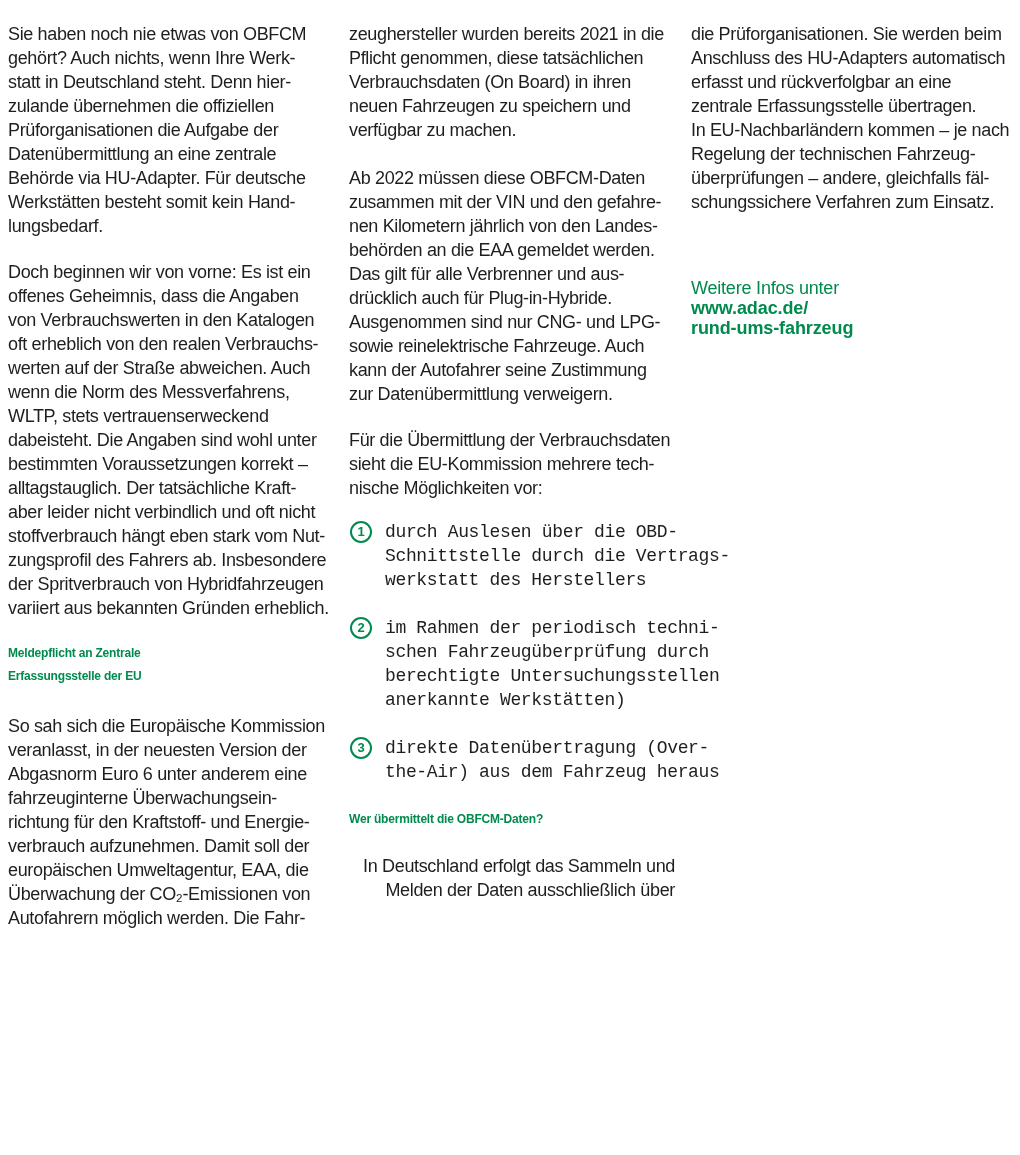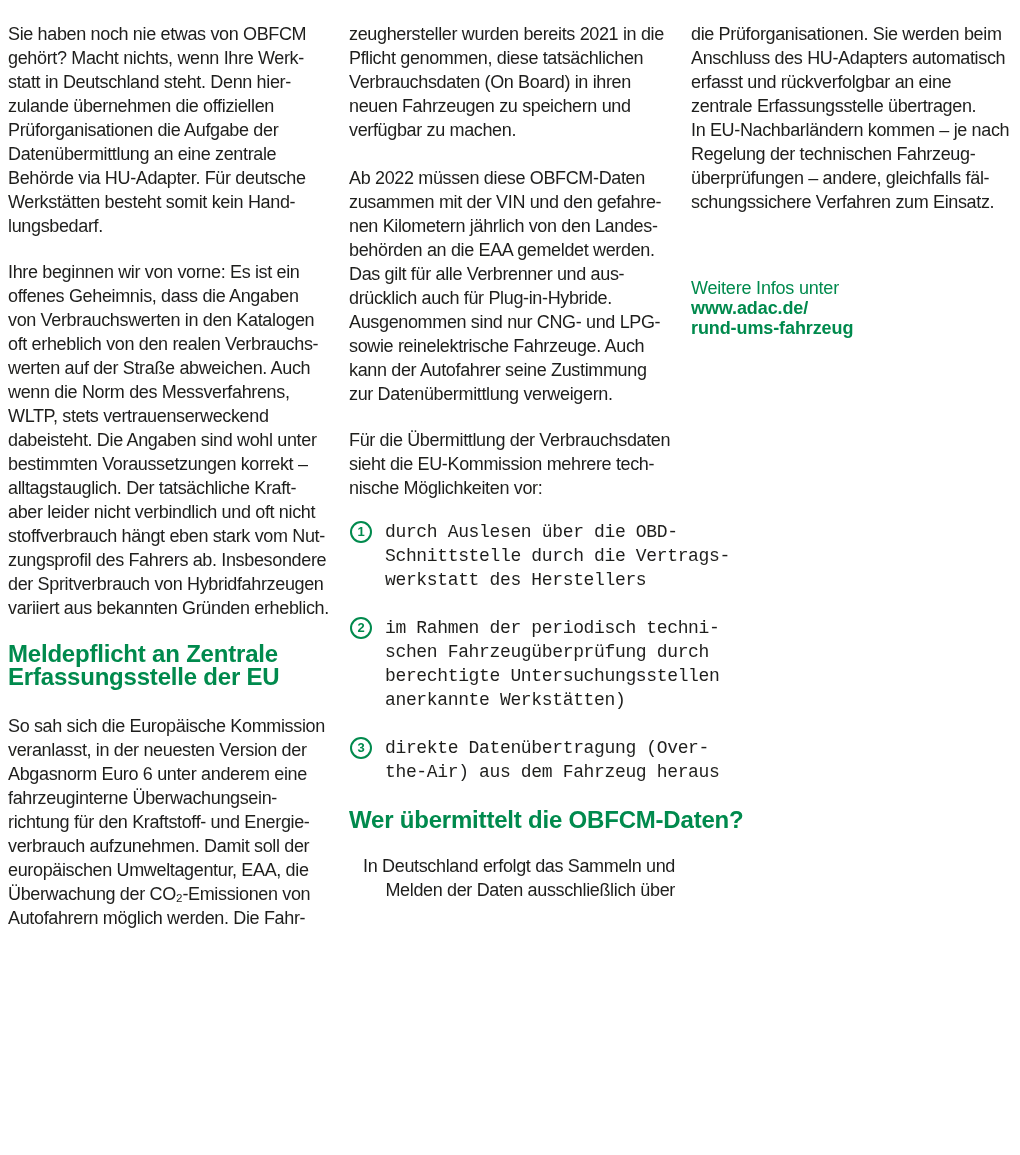--- a/index.html
+++ b/index.html
@@ -26,21 +26,21 @@
   .col-left   { width: 326px; }
   .col-middle { width: 326px; margin-left: 15px; }
   .col-right  { width: 322px; margin-left: 16px; }
 
   .para { line-height: 24px; }
   .para > div { white-space: nowrap; }
 
   .green-heading {
     margin: 0;
     color: #008a4d;
-    font-size: 24px;
+    font-size: 12px;
     font-weight: 700;
     line-height: 23px;
     letter-spacing: -0.2px;
   }
   .green-heading > div { white-space: nowrap; }
 
   
   .mt20 { margin-top: 20px; }
   .mt22 { margin-top: 22px; }
   .mt23 { margin-top: 23px; text-align: right; }
@@ -88,31 +88,31 @@
   .info-link > div { white-space: nowrap; }
 </style>
 </head>
 <body>
 
 <div class="page">
 
   <div class="col col-left">
     <div class="para">
         <div>Sie haben noch nie etwas von OBFCM</div>
-        <div>gehört? Macht nichts, wenn Ihre Werk-</div>
+        <div>gehört? Auch nichts, wenn Ihre Werk-</div>
         <div>statt in Deutschland steht. Denn hier-</div>
         <div>zulande übernehmen die offiziellen</div>
         <div>Prüforganisationen die Aufgabe der</div>
         <div>Datenübermittlung an eine zentrale</div>
         <div>Behörde via HU-Adapter. Für deutsche</div>
         <div>Werkstätten besteht somit kein Hand-</div>
         <div>lungsbedarf.</div>
       </div>
     <div class="para mt22">
-        <div>Ihre beginnen wir von vorne: Es ist ein</div>
+        <div>Doch beginnen wir von vorne: Es ist ein</div>
         <div>offenes Geheimnis, dass die Angaben</div>
         <div>von Verbrauchswerten in den Katalogen</div>
         <div>oft erheblich von den realen Verbrauchs-</div>
         <div>werten auf der Straße abweichen. Auch</div>
         <div>wenn die Norm des Messverfahrens,</div>
         <div>WLTP, stets vertrauenserweckend</div>
         <div>dabeisteht. Die Angaben sind wohl unter</div>
         <div>bestimmten Voraussetzungen korrekt –</div>
         <div>alltagstauglich. Der tatsächliche Kraft-</div>
         <div>aber leider nicht verbindlich und oft nicht</div>

